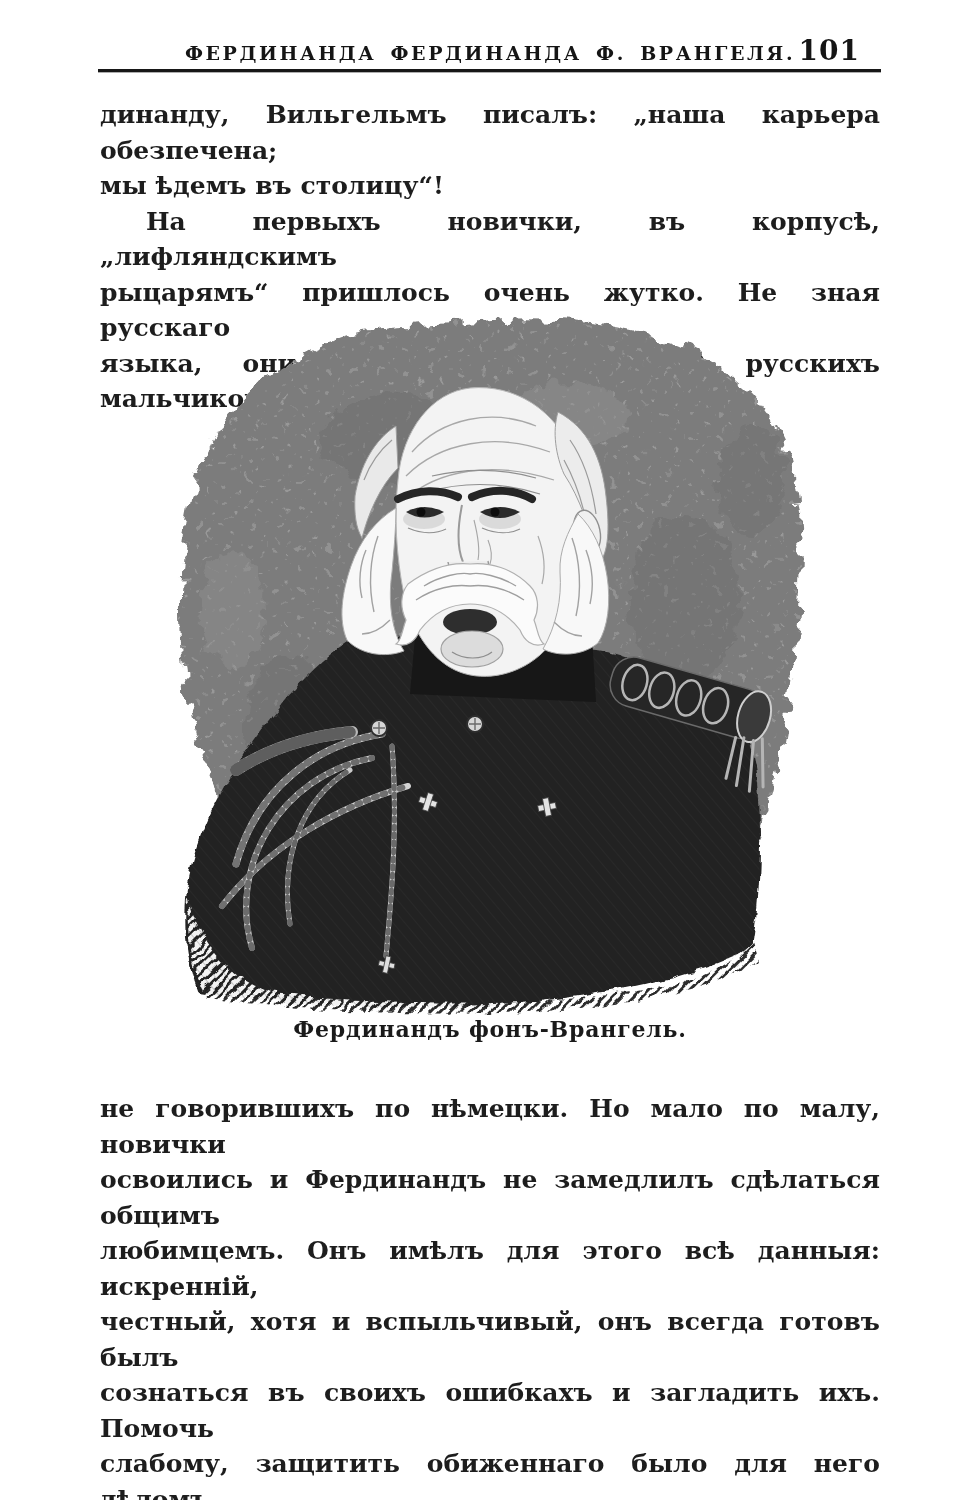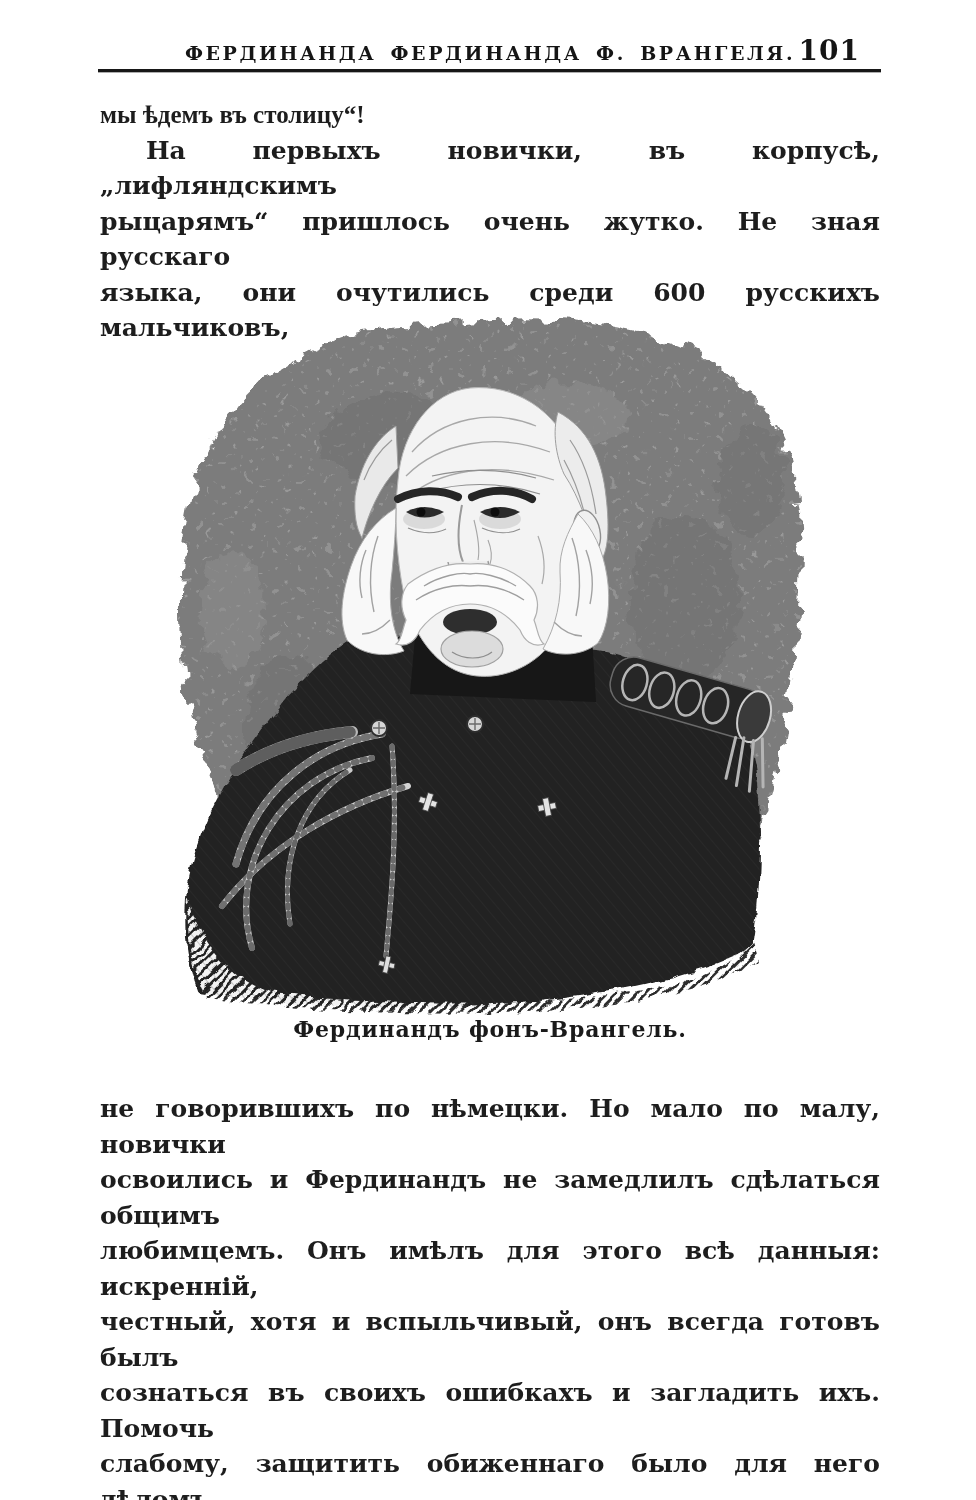--- a/index.html
+++ b/index.html
@@ -39,21 +39,21 @@
     font-size:25px;font-weight:bold;line-height:35.5px;
     color:#1d1d1d;
   }
   .bt-top{top:97px;}
   .bt-bottom{top:1091px;}
   .line{
     text-align:justify;
     text-align-last:justify;
     -moz-text-align-last:justify;
   }
-  .line.natural{text-align-last:left;font-family:Liberation Serif, serif;-moz-text-align-last:left;}
+  .line.natural{text-align-last:left;-moz-text-align-last:left;}
   .line.indent{text-indent:46px;}
   
   .figure{
     position:absolute;top:300px;left:140px;width:680px;height:715px;
   }
   .figure svg{display:block;width:680px;height:715px;}
   .caption{
     position:absolute;top:1016px;left:100px;width:780px;
     text-align:center;
     font-size:22px;font-weight:bold;color:#1a1a1a;
@@ -63,20 +63,21 @@
 </head>
 <body>
 
 <div class="page">
 
   <div class="running-head">ФЕРДИНАНДА ФЕРДИНАНДА Ф. ВРАНГЕЛЯ.</div>
   <div class="page-number">101</div>
   <div class="head-rule"></div>
 
   <div class="bodytext bt-top">
+    <div class="line">динанду, Вильгельмъ писалъ: „наша карьера обезпечена;</div>
     <div class="line natural">мы ѣдемъ въ столицу“!</div>
     <div class="line indent">На первыхъ новички, въ корпусѣ, „лифляндскимъ</div>
     <div class="line">рыцарямъ“ пришлось очень жутко. Не зная русскаго</div>
     <div class="line">языка, они очутились среди 600 русскихъ мальчиковъ,</div>
   </div>
 
   <div class="figure">
 
     <svg viewBox="0 0 680 715" aria-hidden="true">
       <defs>

